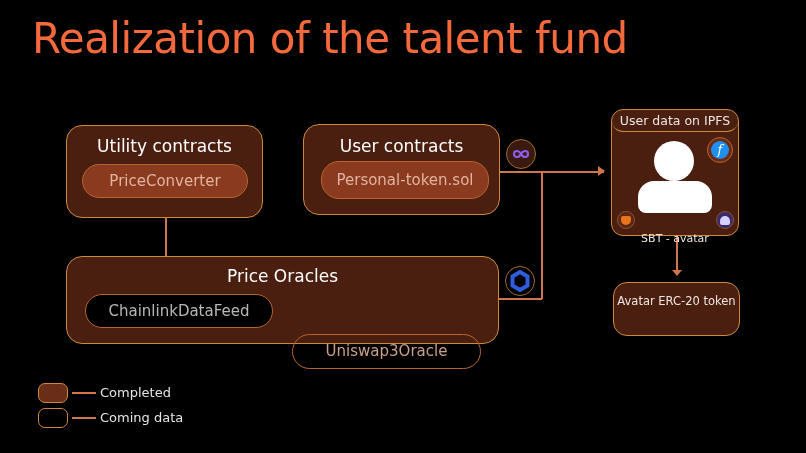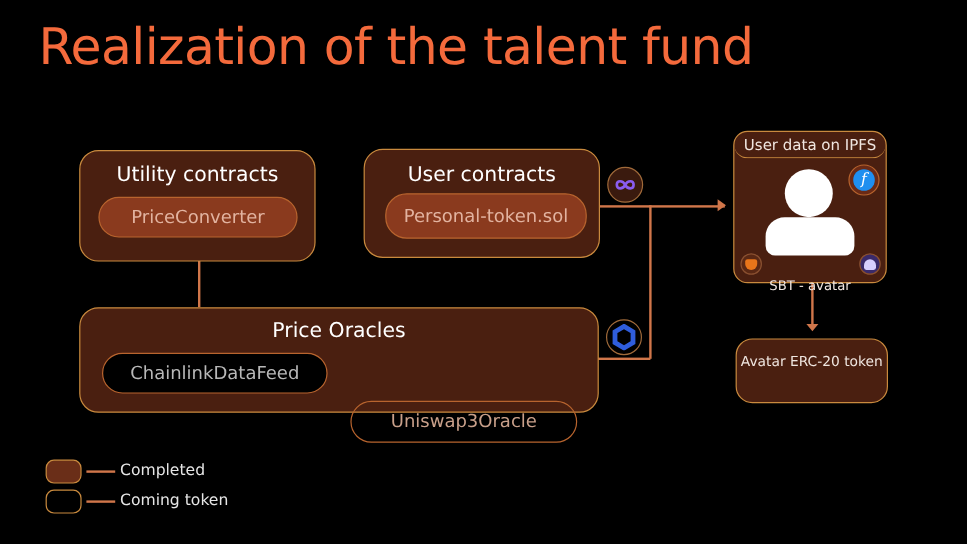--- a/index.html
+++ b/index.html
@@ -78,13 +78,13 @@
 <div class="abs box" style="left:613px;top:282px;width:127px;height:54px;border-radius:14px;padding-left:10px;">
   <div class="abs" style="left:0;top:11px;width:100%;text-align:center;color:#f0e6e0;font-size:11.5px;font-family:'DejaVu Sans',sans-serif;">Avatar ERC-20 token</div>
 </div>
 
 <div class="abs legend-sw" style="left:38px;top:383px;background:#6a2e18;"></div>
 <div class="abs line" style="left:72px;top:392px;width:24px;height:1.5px;"></div>
 <div class="abs legend-txt" style="left:100px;top:385px;">Completed</div>
 
 <div class="abs legend-sw" style="left:38px;top:408px;background:transparent;"></div>
 <div class="abs line" style="left:72px;top:417px;width:24px;height:1.5px;"></div>
-<div class="abs legend-txt" style="left:100px;top:410px;">Coming token</div>
+<div class="abs legend-txt" style="left:100px;top:410px;">Coming data</div>
 
 </body></html>

